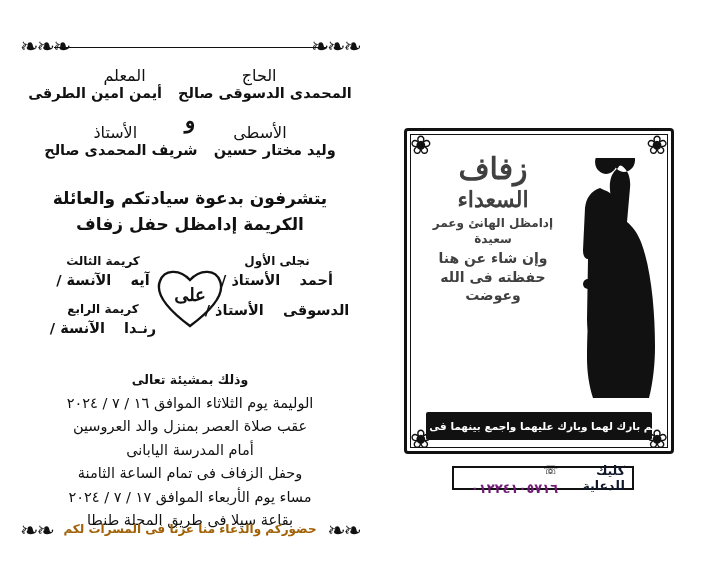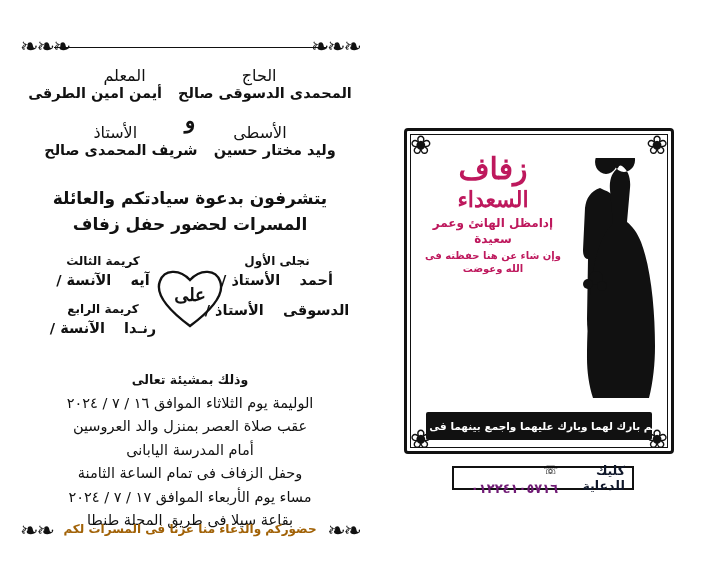--- a/index.html
+++ b/index.html
@@ -209,21 +209,21 @@
   .sil-orn.bl { bottom: 2px; left: 6px; }
   .sil-orn.br { bottom: 2px; right: 6px; }
 
   .calligraphy {
     position: absolute;
     top: 24px;
     left: 14px;
     width: 150px;
     text-align: center;
     direction: rtl;
-    color: #be185d;
+    color: #404040;
   }
   .calligraphy .line1 {
     font-size: 30px;
     font-weight: bold;
     font-family: "DejaVu Serif", "Liberation Serif", serif;
     line-height: 1.1;
   }
   .calligraphy .line2 {
     font-size: 22px;
     font-weight: bold;
@@ -231,21 +231,21 @@
     line-height: 1.15;
     margin-top: 2px;
   }
   .calligraphy .line3 {
     font-size: 12px;
     font-weight: bold;
     line-height: 1.3;
     margin-top: 4px;
   }
   .calligraphy .line4 {
-    font-size: 10px;
+    font-size: 14px;
     font-weight: bold;
     line-height: 1.3;
     margin-top: 2px;
   }
 
   .couple {
     position: absolute;
     right: 14px;
     bottom: 44px;
     width: 104px;
@@ -333,21 +333,21 @@
       <div class="titles-row">
         <span class="title">الأسطى</span>
         <span class="title">الأستاذ</span>
       </div>
       <div class="fullnames-row">
         <span>وليد مختار حسين</span>
         <span>شريف المحمدى صالح</span>
       </div>
     </div>
 
-    <div class="honor-text">يتشرفون بدعوة سيادتكم والعائلة المسرات لحضور حفل زفاف</div>
+    <div class="honor-text">يتشرفون بدعوة سيادتكم والعائلة الكريمة إدامظل حفل زفاف</div>
 
     <div class="children-block">
 
       <div class="child-col right">
         <div class="child-rel">نجلى الأول</div>
         <div class="child-line">
           <span>أحمد</span>
           <span class="sep">&nbsp;</span>
           <span>الأستاذ /</span>
         </div>

